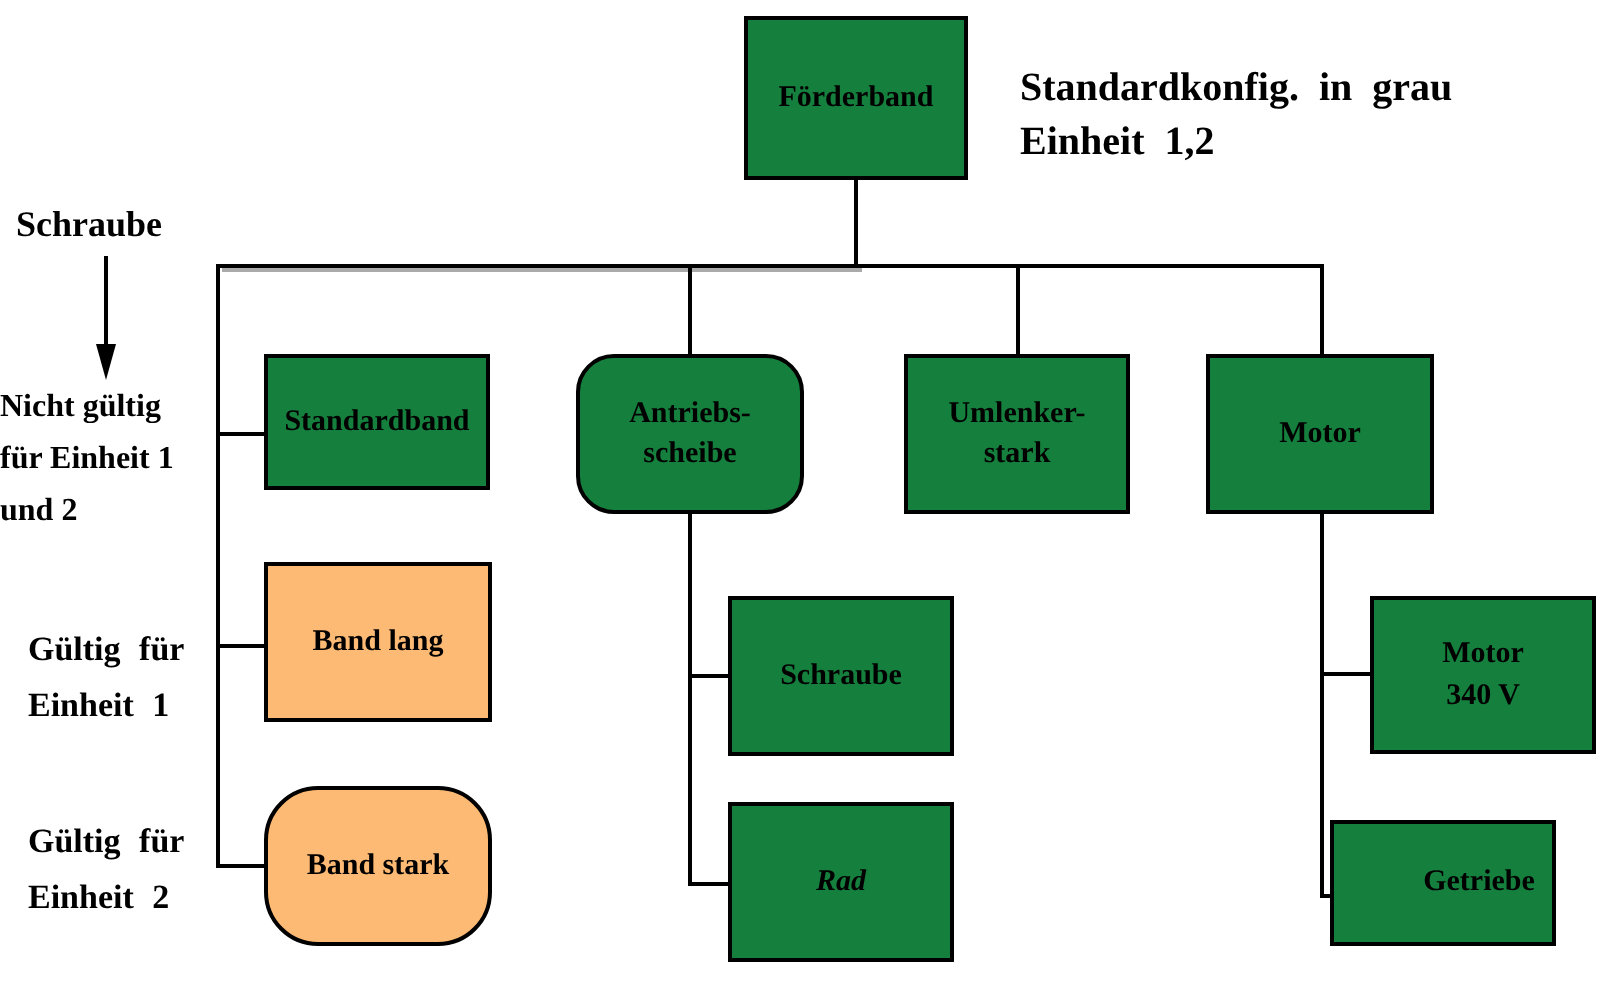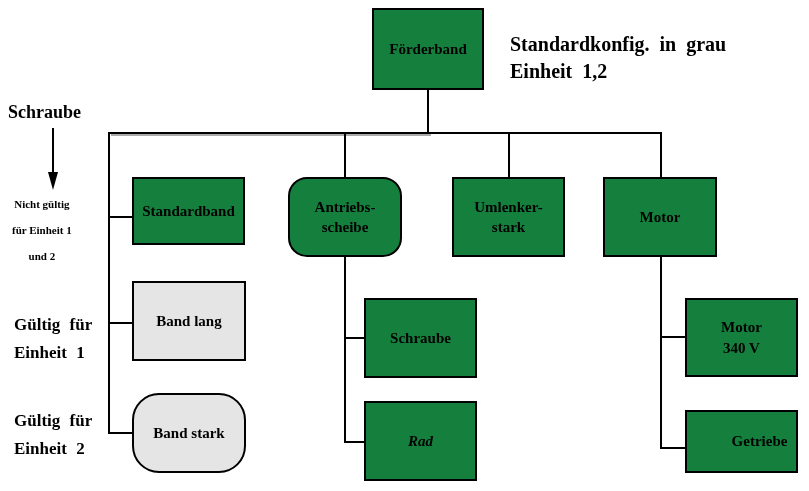--- a/index.html
+++ b/index.html
@@ -19,62 +19,62 @@
     background: #15803d;
     display: flex;
     align-items: center;
     justify-content: center;
     text-align: center;
     font-weight: bold;
     font-size: 15px;
     line-height: 1.35;
     white-space: pre-line;
   }
-  .node.white { background: #e5e5e5; }
+  .node.white { background: #fdba74; }
   .line { position: absolute; background: #000000; }
   .line.shadow { background: #aaaaaa; }
   .label {
     position: absolute;
     font-weight: bold;
     white-space: pre-line;
     color: #000000;
   }
   
   #n-foerderband   { left: 372px; top:   8px; width: 112px; height: 82px; }
   #n-standardband  { left: 132px; top: 177px; width: 113px; height: 68px; }
   #n-antriebsscheibe { left: 288px; top: 177px; width: 114px; height: 80px; border-radius: 19px; }
   #n-umlenkerrolle { left: 452px; top: 177px; width: 113px; height: 80px; }
   #n-motor         { left: 603px; top: 177px; width: 114px; height: 80px; }
   #n-bandlang      { left: 132px; top: 281px; width: 114px; height: 80px; }
   #n-bandstark     { left: 132px; top: 393px; width: 114px; height: 80px; border-radius: 27px; }
   #n-schraube      { left: 364px; top: 298px; width: 113px; height: 80px; }
   #n-rad           { left: 364px; top: 401px; width: 113px; height: 80px; font-style: italic; }
   #n-motor340      { left: 685px; top: 298px; width: 113px; height: 79px; }
-  #n-getriebe      { left: 685px; top: 410px; width: 113px; height: 63px; padding-left: 36px; }
+  #n-getriebe      { left: 665px; top: 410px; width: 113px; height: 63px; padding-left: 36px; }
   
   #l-root-drop     { left: 427px; top:  90px; width: 2px;   height: 43px; }
   #l-main          { left: 108px; top: 132px; width: 554px; height: 2px;  }
   #l-main-shadow   { left: 111px; top: 134px; width: 320px; height: 2px;  }
   #l-drop-antrieb  { left: 344px; top: 132px; width: 2px;   height: 45px; }
   #l-drop-umlenker { left: 508px; top: 132px; width: 2px;   height: 45px; }
   #l-drop-motor    { left: 660px; top: 132px; width: 2px;   height: 45px; }
   #l-left-rail     { left: 108px; top: 132px; width: 2px;   height: 302px; }
   #l-stub-standardband { left: 108px; top: 216px; width: 24px; height: 2px; }
   #l-stub-bandlang { left: 108px; top: 322px; width: 24px; height: 2px; }
   #l-stub-bandstark { left: 108px; top: 432px; width: 24px; height: 2px; }
   #l-rail-antrieb  { left: 344px; top: 257px; width: 2px;   height: 186px; }
   #l-stub-schraube { left: 344px; top: 337px; width: 20px;  height: 2px; }
   #l-stub-rad      { left: 344px; top: 441px; width: 20px;  height: 2px; }
   #l-rail-motor    { left: 660px; top: 257px; width: 2px;   height: 192px; }
   #l-stub-motor340 { left: 660px; top: 336px; width: 25px;  height: 2px; }
   #l-stub-getriebe { left: 660px; top: 447px; width: 25px;  height: 2px; }
   
   #t-ausnahmen { left: 8px;  top: 102px; font-size: 18px; }
   #t-note      { left: 510px; top: 31px; font-size: 20px; line-height: 27px; word-spacing: 5px; }
-  #t-notvalid  { left: 12px;  top: 191px; font-size: 11px; line-height: 26px; text-align: center; }
+  #t-notvalid  { left: 0;  top: 191px; font-size: 16px; line-height: 26px; }
   #t-valid1    { left: 14px; top: 311px; font-size: 17px; line-height: 28px; word-spacing: 5px; }
   #t-valid2    { left: 14px; top: 407px; font-size: 17px; line-height: 28px; word-spacing: 5px; }
   #arrow-down  { position: absolute; left: 45px; top: 126px; }
 </style>
 </head>
 <body>
 
 <div class="canvas">
 
   <div class="line" id="l-root-drop"></div>

